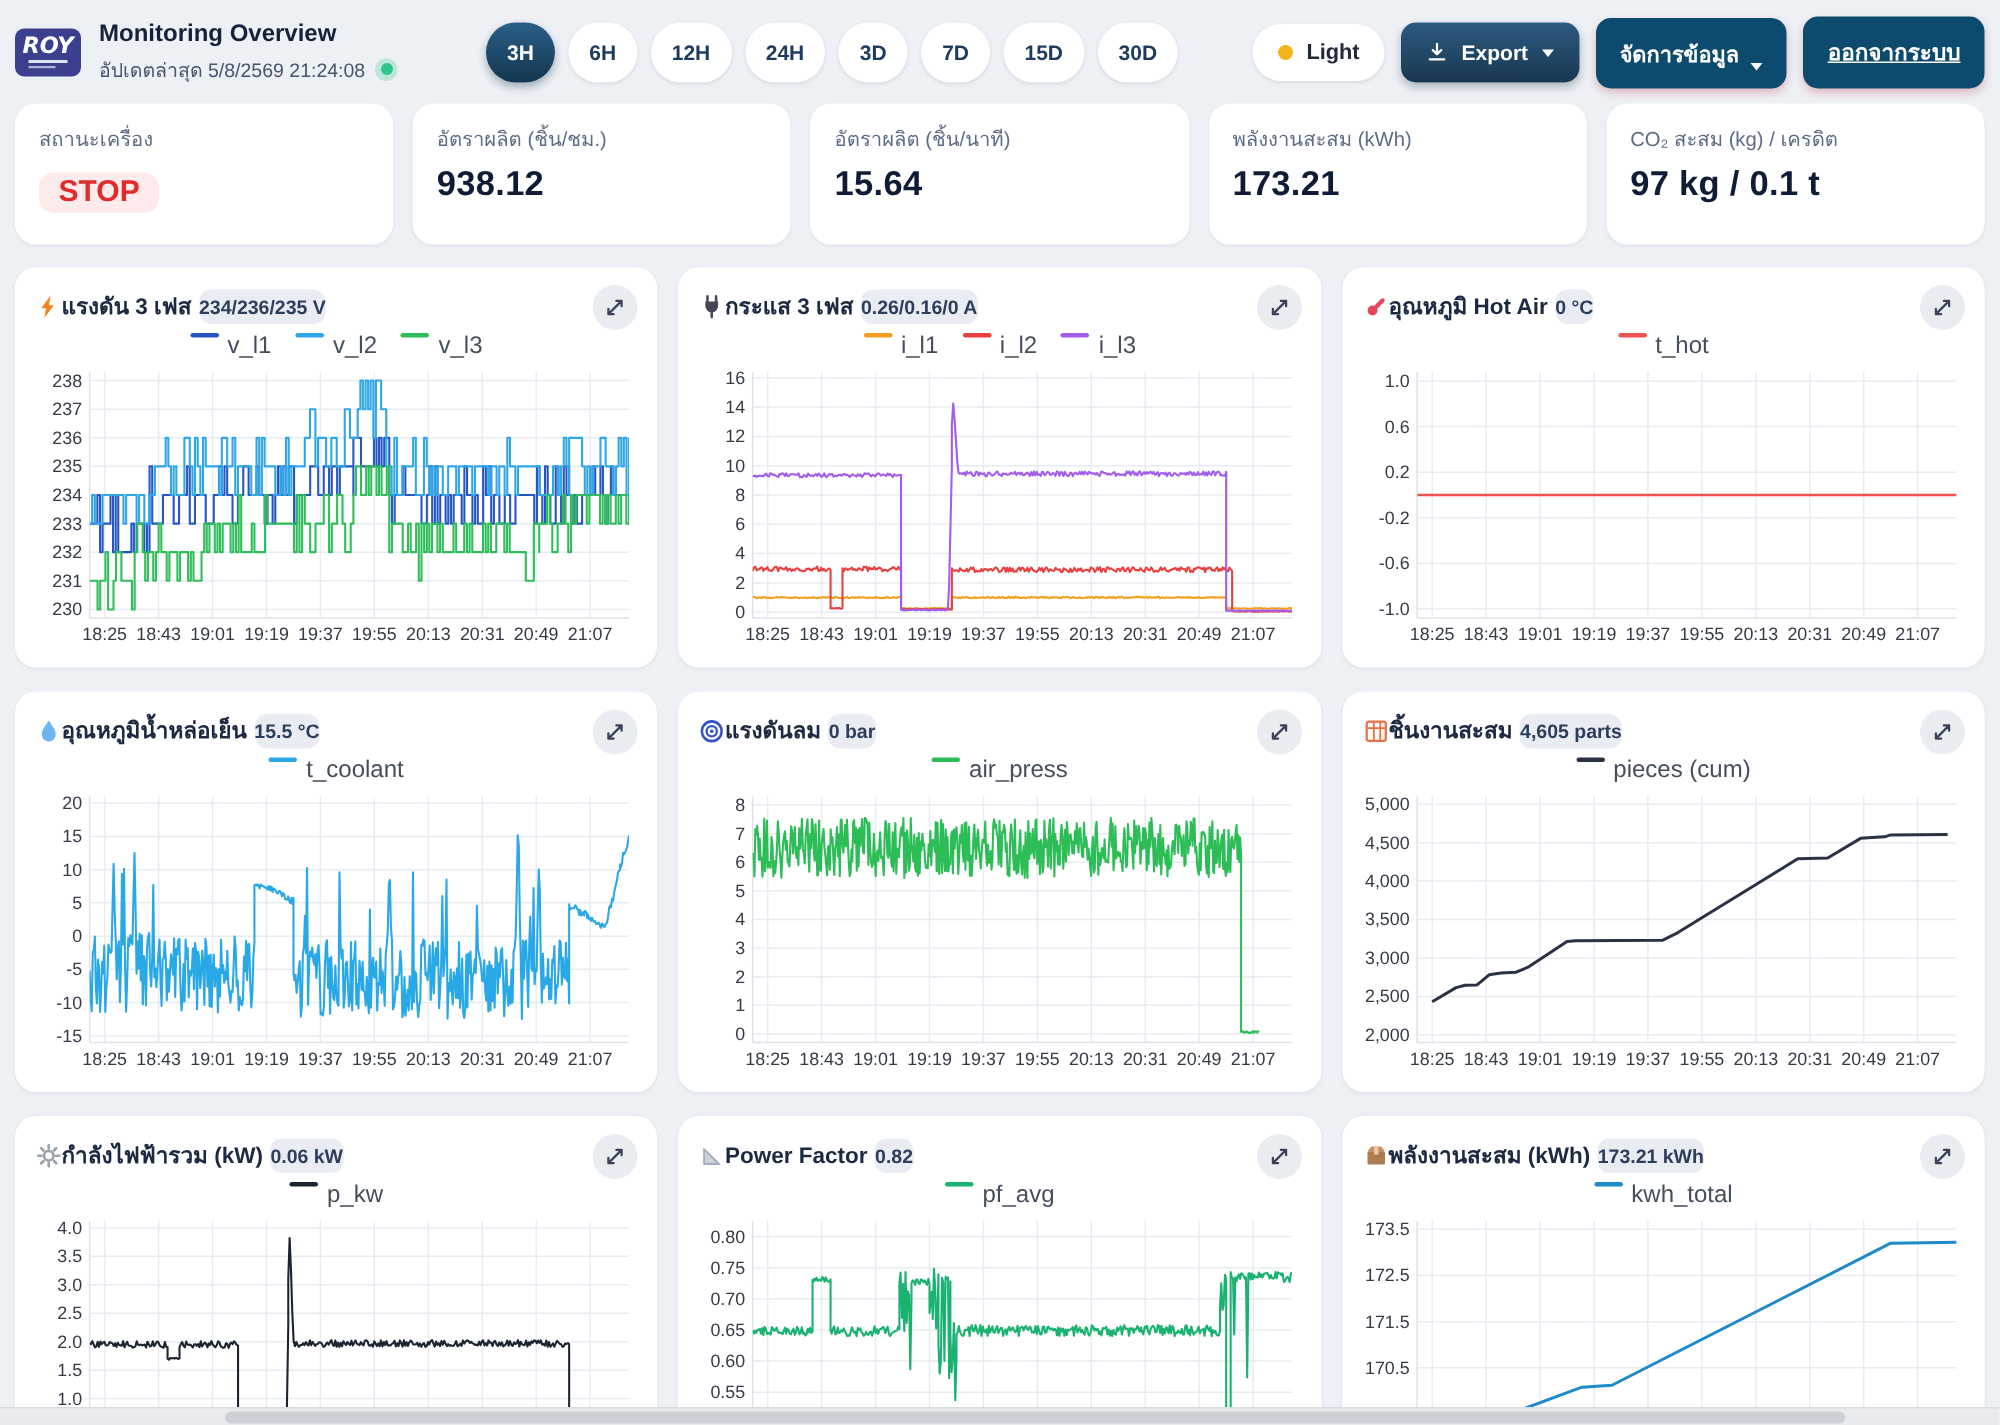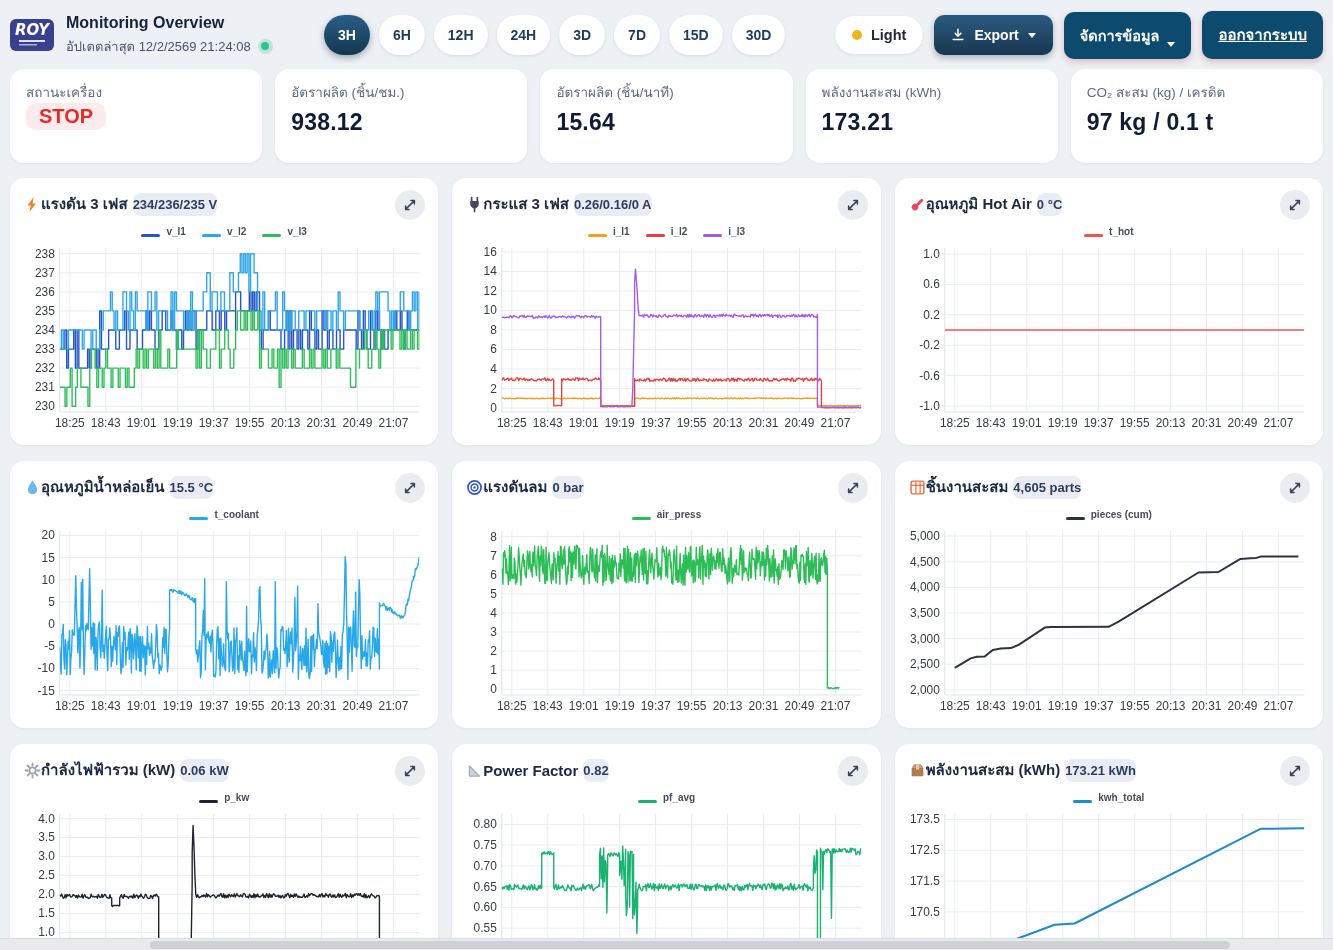--- a/index.html
+++ b/index.html
@@ -32,34 +32,34 @@
     box-shadow:0 3px 6px rgba(170,30,50,.25); }
   .btn-red.logout { text-decoration:underline; font-size:15px; }
   .caret { width:0; height:0; border-left:4.5px solid transparent; border-right:4.5px solid transparent; border-top:5.5px solid currentColor; display:inline-block; }
 
   
   .stats { display:grid; grid-template-columns:repeat(5,1fr); gap:13px; margin:0 10px 15px; }
   .stat-card { background:#fff; border-radius:14px; padding:12px 16px; height:94px; box-shadow:0 1px 3px rgba(16,24,40,.06); }
   .stat-label { font-size:13.5px; color:#5d6c86; }
   .stat-value { font-size:23px; font-weight:800; color:#0f1c36; margin-top:6px; letter-spacing:.2px; }
   .stop-badge { display:inline-block; background:#fdebeb; color:#df2b2b; font-weight:800; font-size:20px;
-    border-radius:10px; padding:2px 13px; margin-top:0; }
+    border-radius:10px; padding:2px 13px; margin-top:12px; }
 
   
   .grid { display:grid; grid-template-columns:repeat(3,1fr); gap:16px 14px; margin:0 10px; }
   .card { position:relative; background:#fff; border-radius:14px; padding:10px 14px; height:267px;
     box-shadow:0 1px 3px rgba(16,24,40,.06); overflow:hidden; }
   .card-head { display:flex; align-items:center; gap:0; height:32px; }
   .c-icon { width:17px; height:17px; display:inline-flex; }
   .c-title { font-size:15px; font-weight:800; color:#1c2942; }
   .c-badge { background:#e9edf3; color:#2c3e5d; font-weight:700; font-size:13px; border-radius:8px; padding:4px 0; margin-left:5px; }
   .expand-btn { position:absolute; top:12px; right:13px; width:30px; height:30px; border-radius:50%;
     background:#e9ecf1; border:none; display:flex; align-items:center; justify-content:center; cursor:pointer; }
   .legend { display:flex; justify-content:center; gap:16px; height:22px; align-items:center; }
-  .leg-item { display:flex; align-items:flex-end; gap:6px; font-size:10px; color:#454e5c; cursor:pointer;font-weight:bold; }
+  .leg-item { display:flex; align-items:flex-start; gap:6px; font-size:16px; color:#454e5c; cursor:pointer; }
   .leg-swatch { width:19px; height:3px; border-radius:2px; }
   svg.plot { display:block; width:100%; height:190px; }
   svg.plot text { font-family:"Liberation Sans","DejaVu Sans",sans-serif; }
 
   
   .hscroll { position:absolute; left:0; bottom:0; width:1333px; height:12px; background:#e8eaee; border-top:1px solid #d7dade; }
   .hscroll-thumb { position:absolute; top:2px; left:150px; width:1080px; height:8px; background:#cdd1d7; border-radius:4px; }
 </style>
 </head>
 <body>
@@ -71,21 +71,21 @@
       <div class="logo">
         <svg width="38" height="38" viewBox="0 0 38 38">
           <text x="19" y="19" text-anchor="middle" fill="#ffffff" font-size="15" font-weight="bold" font-style="italic" font-family="'DejaVu Sans',sans-serif">ROY</text>
           <rect x="6" y="24" width="26" height="2" fill="#ffffff" opacity="0.85"></rect>
           <rect x="6" y="28" width="18" height="1.5" fill="#ffffff" opacity="0.6"></rect>
         </svg>
       </div>
       <div>
         <div class="title">Monitoring Overview</div>
         <div class="subtitle">
-          <span>อัปเดตล่าสุด 12/2/2569 21:24:08</span>
+          <span>อัปเดตล่าสุด 5/8/2569 21:24:08</span>
           <span class="live-dot"></span>
         </div>
       </div>
     </div>
 
     <div class="ranges">
       <button class="pill active">3H</button>
       <button class="pill">6H</button>
       <button class="pill">12H</button>
       <button class="pill">24H</button>

